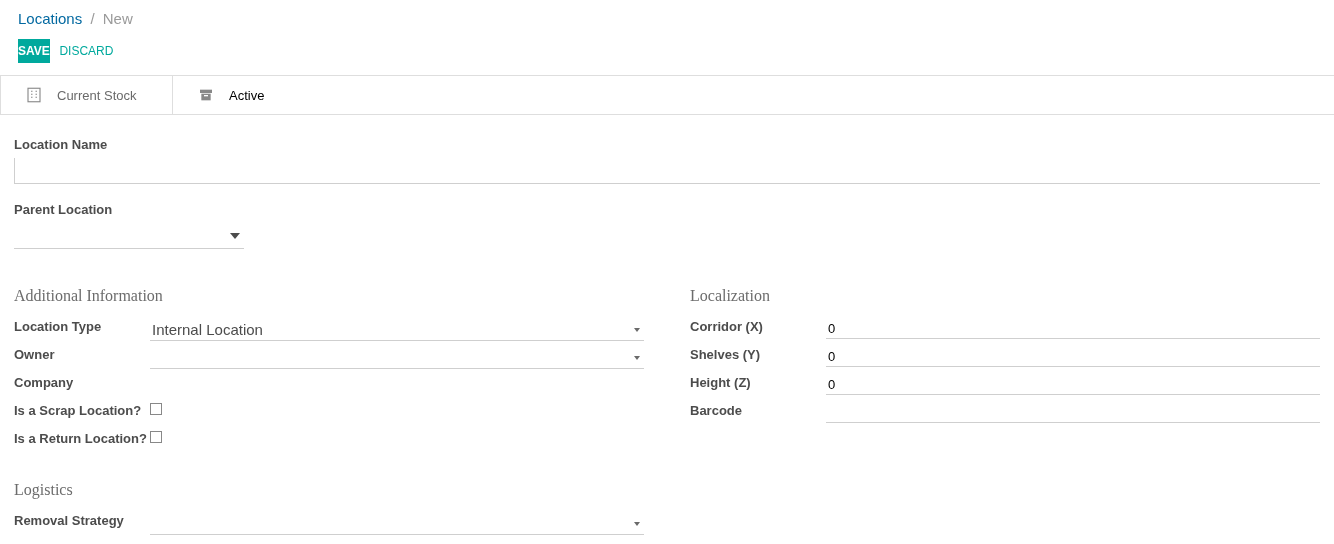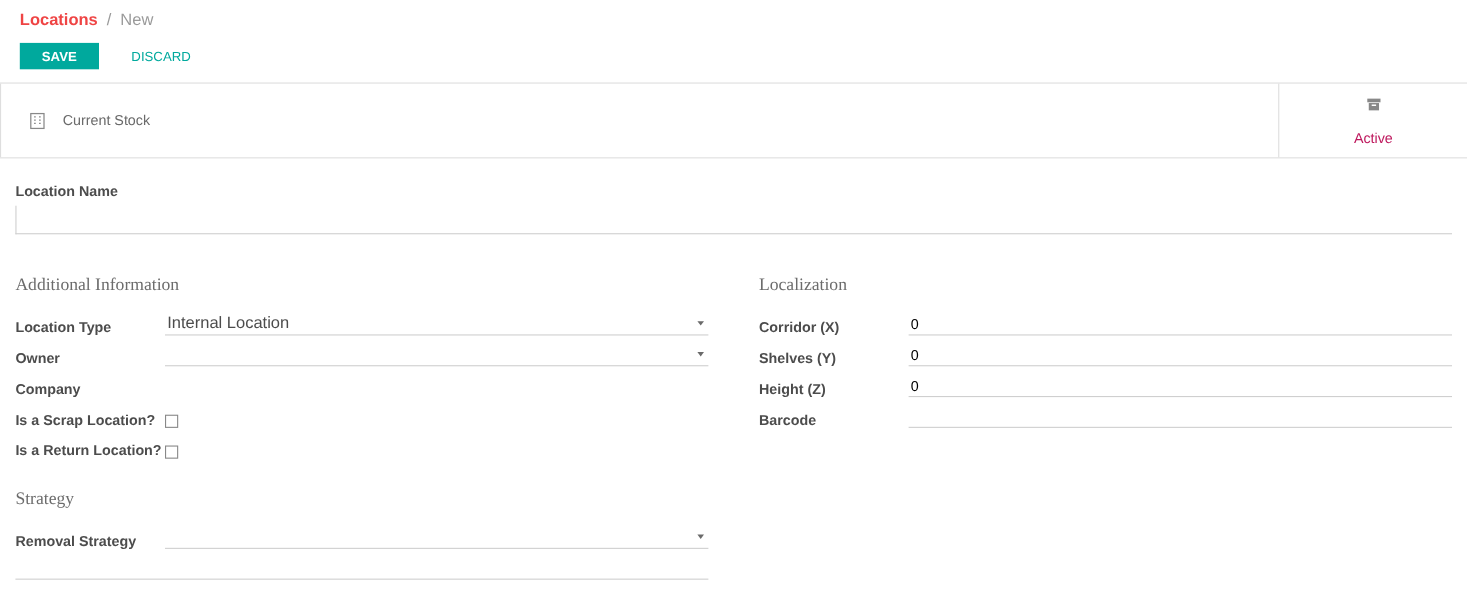--- a/index.html
+++ b/index.html
@@ -12,68 +12,65 @@
   }
   .header {
     padding: 10px 18px 12px 18px;
     border-bottom: 1px solid #dedede;
   }
   .breadcrumb {
     font-size: 15px;
     margin-bottom: 12px;
   }
   .breadcrumb .bc-root {
-    color: #ef4444;
-    cursor: pointer;
-    font-weight: bold;
+    color: #0369a1;
+    cursor: pointer;
   }
   .breadcrumb .bc-sep {
     color: #9a9a9a;
     padding: 0 4px;
   }
   .breadcrumb .bc-current {
     color: #9a9a9a;
   }
   .btn {
     display: inline-block;
-    padding: 5px 20px;
+    padding: 5px 0;
     font-size: 12px;
     cursor: pointer;
     border: none;
     text-transform: uppercase;
   }
   .btn-save {
     background: #00a99d;
     color: #fff;
     font-weight: 600;
     margin-right: 6px;
   }
   .btn-discard {
     background: transparent;
     color: #00a99d;
   }
   .statbar {
     display: flex;
-    justify-content: space-between;
+    justify-content: flex-start;
     border-bottom: 1px solid #dedede;
-    gap: 18px;
   }
   .statbar .stat {
     display: flex;
     align-items: center;
     gap: 14px;
     padding: 10px 24px;
     border-left: 1px solid #dedede;
     min-width: 172px;
     color: #6a6a6a;
     cursor: pointer;
   }
   .statbar .stat.active {
-    color: #be185d;
-    flex-direction: column;
+    color: #000000;
   }
   .statbar .stat .icon {
     width: 18px;
     height: 18px;
     display: inline-flex;
     align-items: center;
     justify-content: center;
   }
   .form {
     padding: 22px 14px 10px 14px;
@@ -127,21 +124,21 @@
   }
   .section-title {
     font-size: 16px;
     color: #6c6c6c;
     font-weight: 400;
     margin-bottom: 14px;
     font-family: Liberation Serif, serif;
   }
   .frow {
     display: flex;
-    align-items: flex-end;
+    align-items: flex-start;
     margin-bottom: 6px;
     min-height: 22px;
   }
   .frow .lbl {
     width: 136px;
     font-weight: 700;
     font-size: 13px;
     color: #4c4c4c;
   }
   .frow .val {
@@ -233,20 +230,27 @@
   </div>
 </div>
 
 <div class="form">
 
   <div class="big-field">
     <span class="field-label">Location Name</span>
     <input class="input-wide" value="" style="">
   </div>
 
+  <div class="big-field">
+    <span class="field-label">Parent Location</span>
+    <div class="dropdown-parent">
+      <span></span>
+      <span class="caret-down"></span>
+    </div>
+  </div>
 
   <div class="columns">
 
     <div class="col">
 
       <div class="section-title">Additional Information</div>
 
       <div class="frow">
         <div class="lbl">Location Type</div>
         <div class="val">
@@ -278,21 +282,21 @@
         </div>
       </div>
 
       <div class="frow">
         <div class="lbl">Is a Return Location?</div>
         <div class="val">
           <span class="checkbox"></span>
         </div>
       </div>
 
-      <div class="section-title" style="margin-top:28px">Strategy</div>
+      <div class="section-title" style="margin-top:28px">Logistics</div>
 
       <div class="frow">
         <div class="lbl">Removal Strategy</div>
         <div class="val">
           <div class="m2o">
             <span></span>
             <span class="small-caret"></span>
           </div>
         </div>
       </div>

